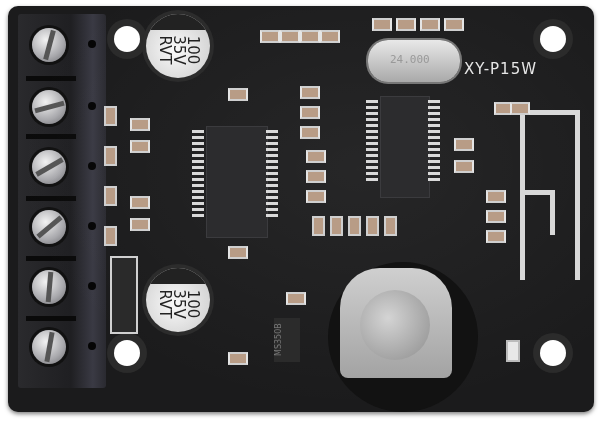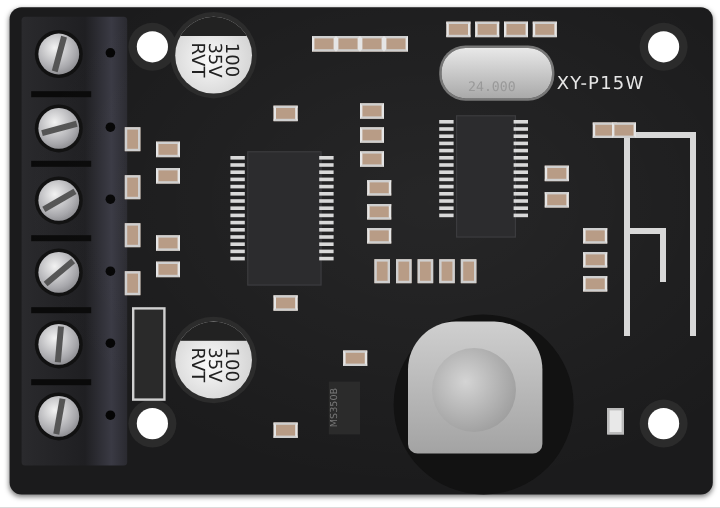--- a/index.html
+++ b/index.html
@@ -14,21 +14,21 @@
   .hole{position:absolute;width:26px;height:26px;border-radius:50%;background:#fff;box-shadow:0 0 0 7px #2b2b2b;}
   .cap{position:absolute;width:64px;height:64px;border-radius:50%;background:radial-gradient(circle at 45% 55%,#fafafa,#d6d6d6 70%,#9a9a9a);box-shadow:0 0 0 4px #2c2c2c;overflow:hidden;}
   .cap .band{position:absolute;left:0;top:0;width:100%;height:16px;background:#222;}
   .cap .txt{position:absolute;left:4px;top:14px;width:56px;height:44px;color:#222;font-size:15px;line-height:14px;transform:rotate(90deg);transform-origin:50% 50%;text-align:center;font-family:"DejaVu Sans",sans-serif;}
   .chip{position:absolute;background:#2c2c2e;border:1px solid #3b3b3e;}
   .pinrow{position:absolute;display:flex;flex-direction:column;gap:3px;}
   .pinrow span{display:block;width:12px;height:3px;background:#d9d9d9;}
   .smd{position:absolute;width:16px;height:9px;background:#b89c86;border:2px solid #cfcfcf;border-left-color:#e5e5e5;border-right-color:#e5e5e5;}
   .smdv{position:absolute;width:9px;height:16px;background:#b89c86;border:2px solid #cfcfcf;}
   .crystal{position:absolute;left:368px;top:40px;width:92px;height:42px;border-radius:20px;background:linear-gradient(180deg,#e8e8e8,#a9a9a9);box-shadow:0 0 0 2px #777;}
-  .crystal span{position:absolute;left:22px;top:26px;font-size:11px;color:#999;font-family:"DejaVu Sans Mono",monospace;}
+  .crystal span{position:absolute;left:22px;top:13px;font-size:11px;color:#999;font-family:"DejaVu Sans Mono",monospace;}
   .label{position:absolute;left:464px;top:60px;color:#e6e6e6;font-size:15px;letter-spacing:1px;font-family:"DejaVu Sans",sans-serif;}
   .antenna{position:absolute;border:5px solid #d8d8d8;}
   .pot{position:absolute;left:328px;top:262px;width:150px;height:150px;border-radius:50%;background:#121212;}
   .pot-body{position:absolute;left:340px;top:268px;width:112px;height:110px;border-radius:40px 40px 8px 8px;background:linear-gradient(180deg,#cfcfcf,#a3a3a3);}
   .pot-knob{position:absolute;left:360px;top:290px;width:70px;height:70px;border-radius:50%;background:radial-gradient(circle at 40% 40%,#d4d4d4,#8e8e8e);}
   .diode{position:absolute;left:110px;top:256px;width:24px;height:74px;background:#2a2a2a;border:2px solid #d0d0d0;}
   .mosfet{position:absolute;left:274px;top:318px;width:26px;height:44px;background:#2b2b2b;color:#777;font-size:8px;writing-mode:vertical-rl;transform:rotate(180deg);text-align:center;}
   .led{position:absolute;left:506px;top:340px;width:10px;height:18px;background:#e8e8e8;border:2px solid #bbb;}
 </style>
 </head>

